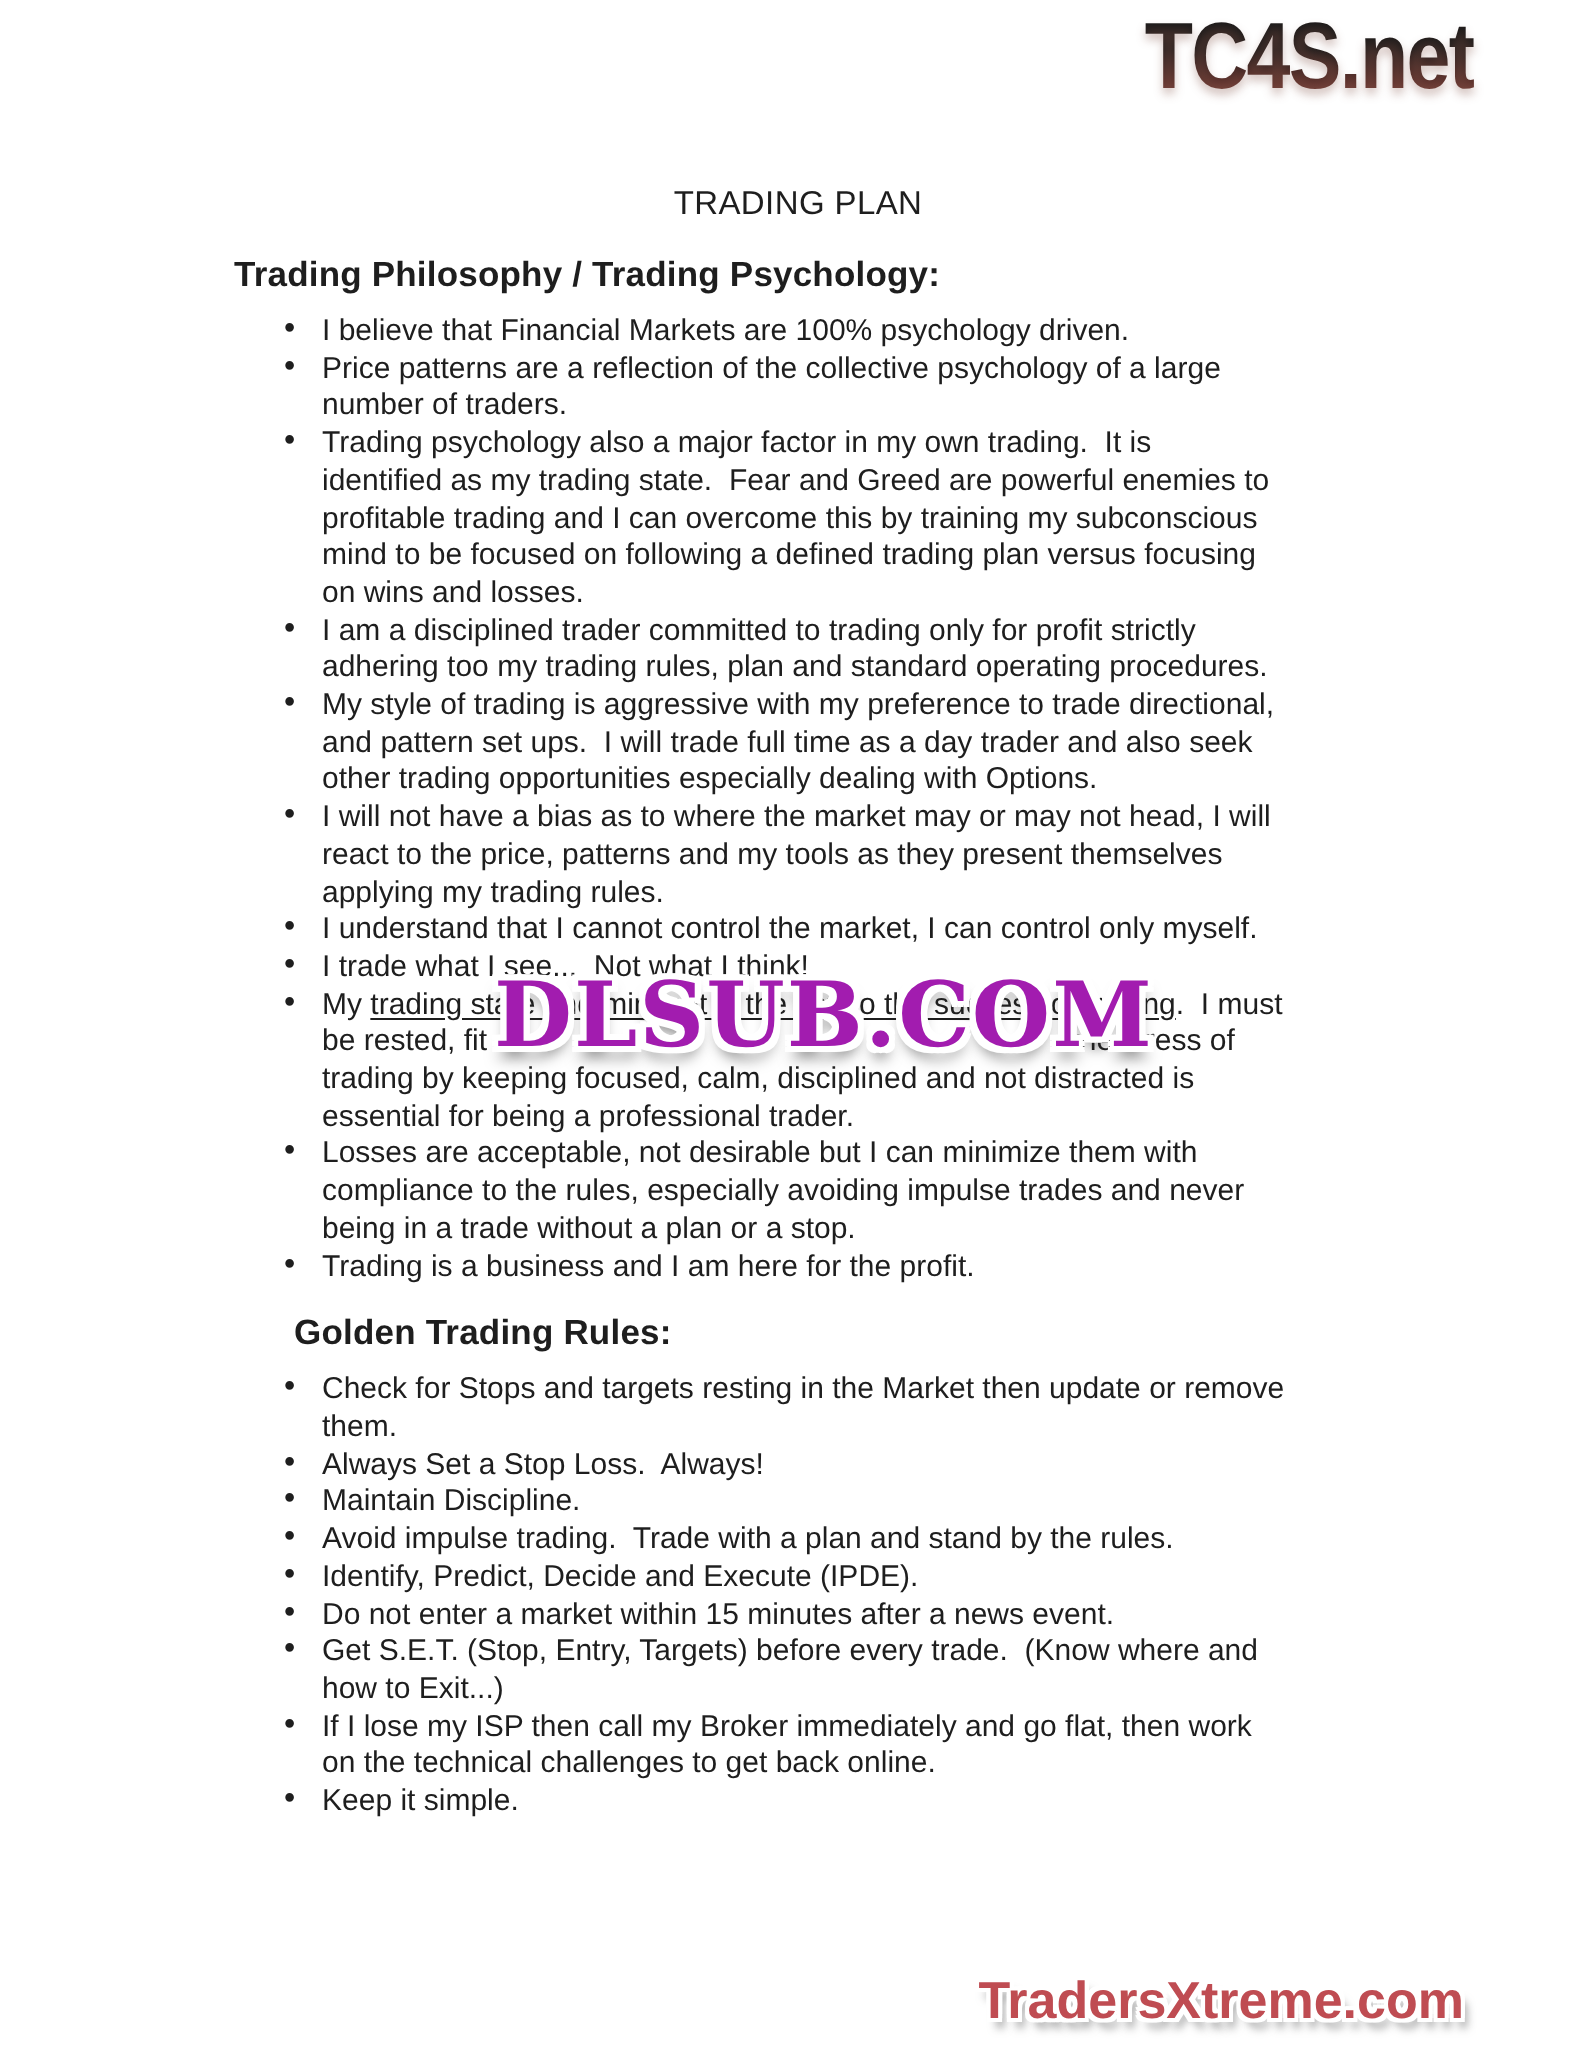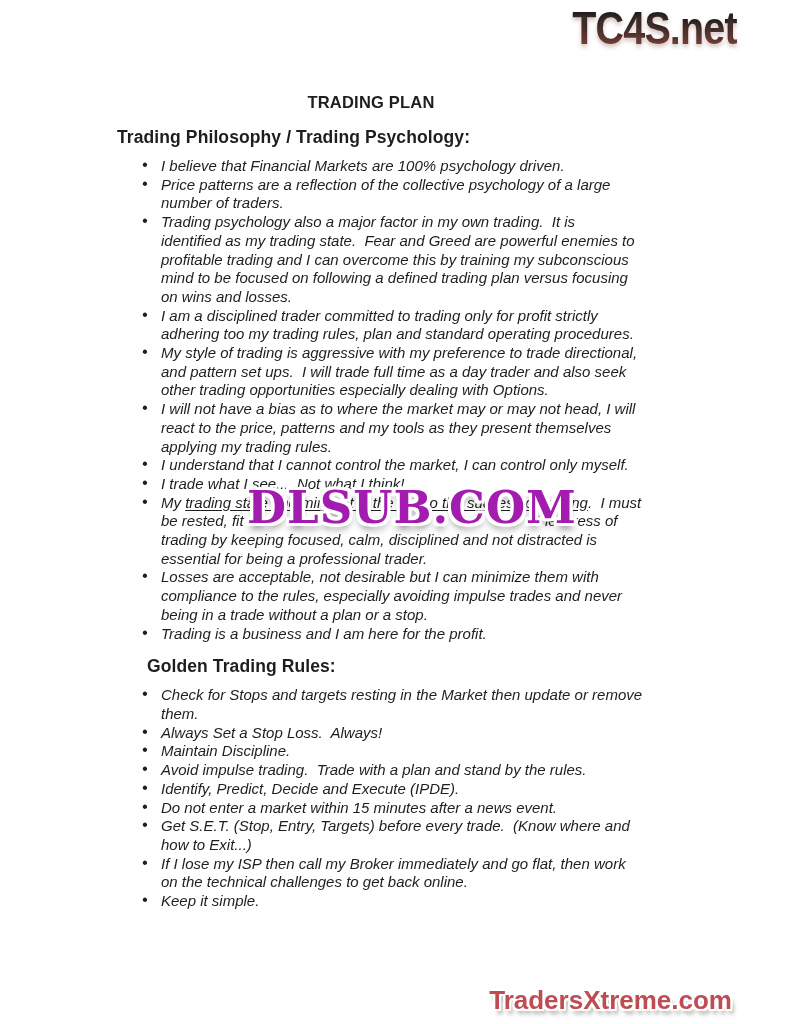--- a/index.html
+++ b/index.html
@@ -20,38 +20,37 @@
     background:linear-gradient(180deg,#191919 10%,#241f1e 45%,#5f332e 75%,#8e5049 95%);
     -webkit-background-clip:text; background-clip:text;
     color:transparent;
     text-shadow:0 3px 5px rgba(130,80,70,0.35);
     white-space:nowrap;
   }
 
   .doc-title {
     position:absolute; top:93px; left:0; width:100%;
     text-align:center;
-    font-size:16.5px; font-weight:bold; letter-spacing:0.2px;
+    font-size:16.5px; font-weight:normal; letter-spacing:0.2px;padding-left:28px;
   }
 
   .content { position:absolute; left:117px; top:127px; width:600px; }
 
   .heading {
     font-size:17.5px; font-weight:bold;
     margin:0 0 9px 0; letter-spacing:0.1px;
   }
   .doc-section + .doc-section .heading { margin-top:13px;margin-left:30px; }
 
   ul.bullets { list-style:none; margin:0; padding:0; }
   ul.bullets li {
     position:relative;
     padding-left:44px;
     font-size:15px; line-height:18.7px;
     white-space:pre-wrap;
-    font-style:italic;
   }
   ul.bullets li::before {
     content:"\2022";
     position:absolute; left:25px; top:-1px;
     font-size:16px;
   }
 
   .u { text-decoration:underline; text-underline-offset:2px; }
   .occluded-gap { display:inline-block; width:288px; }
 

